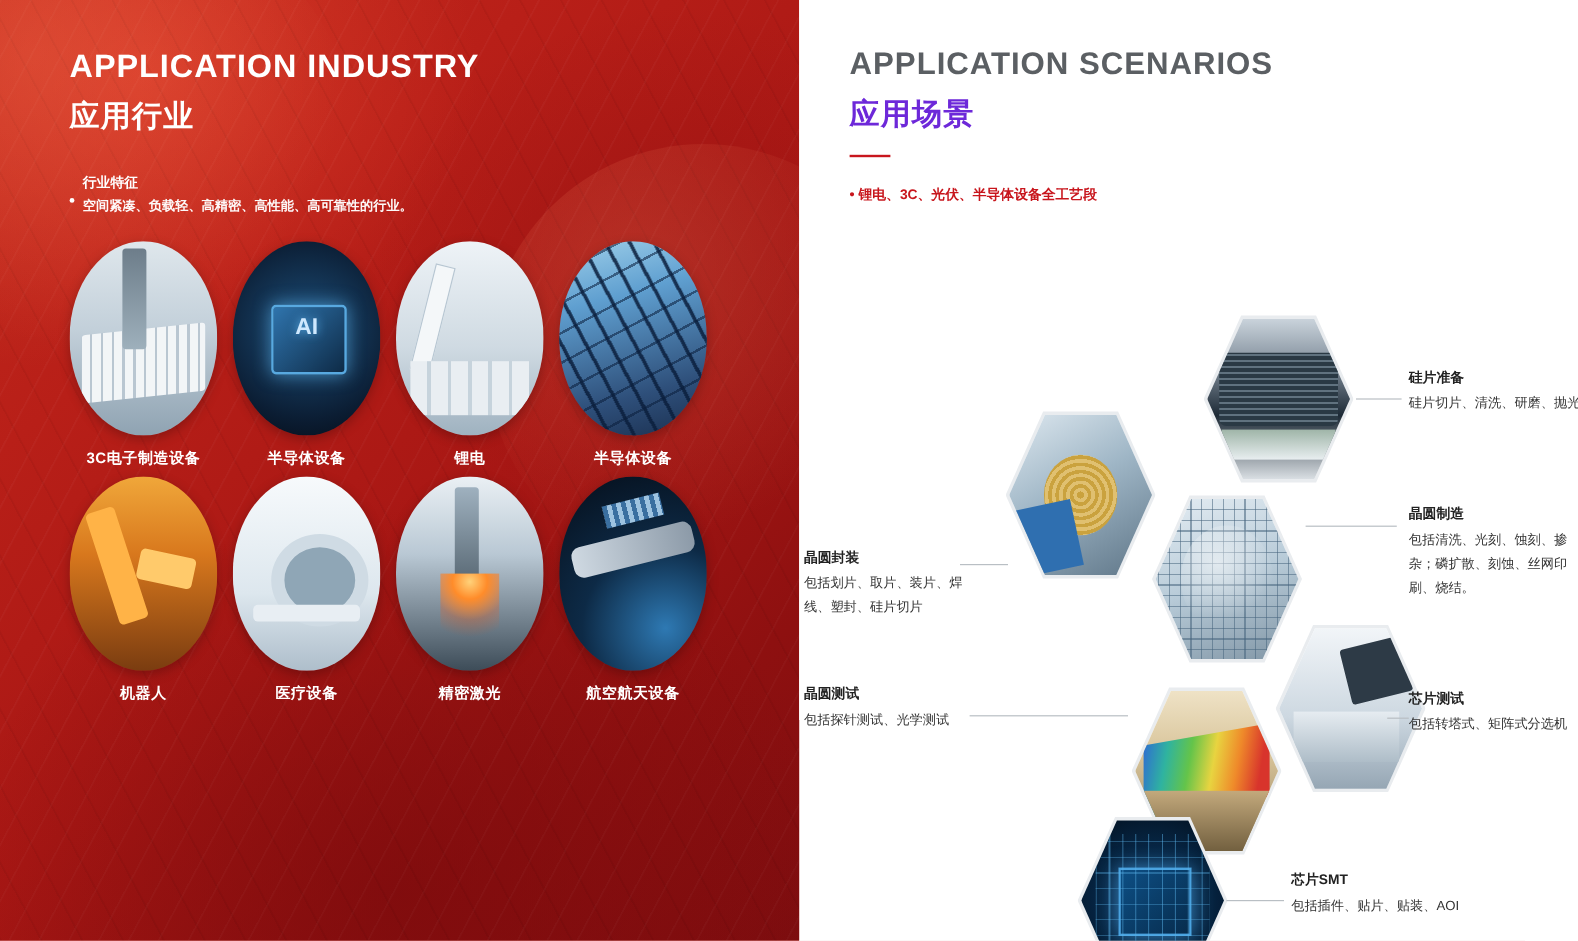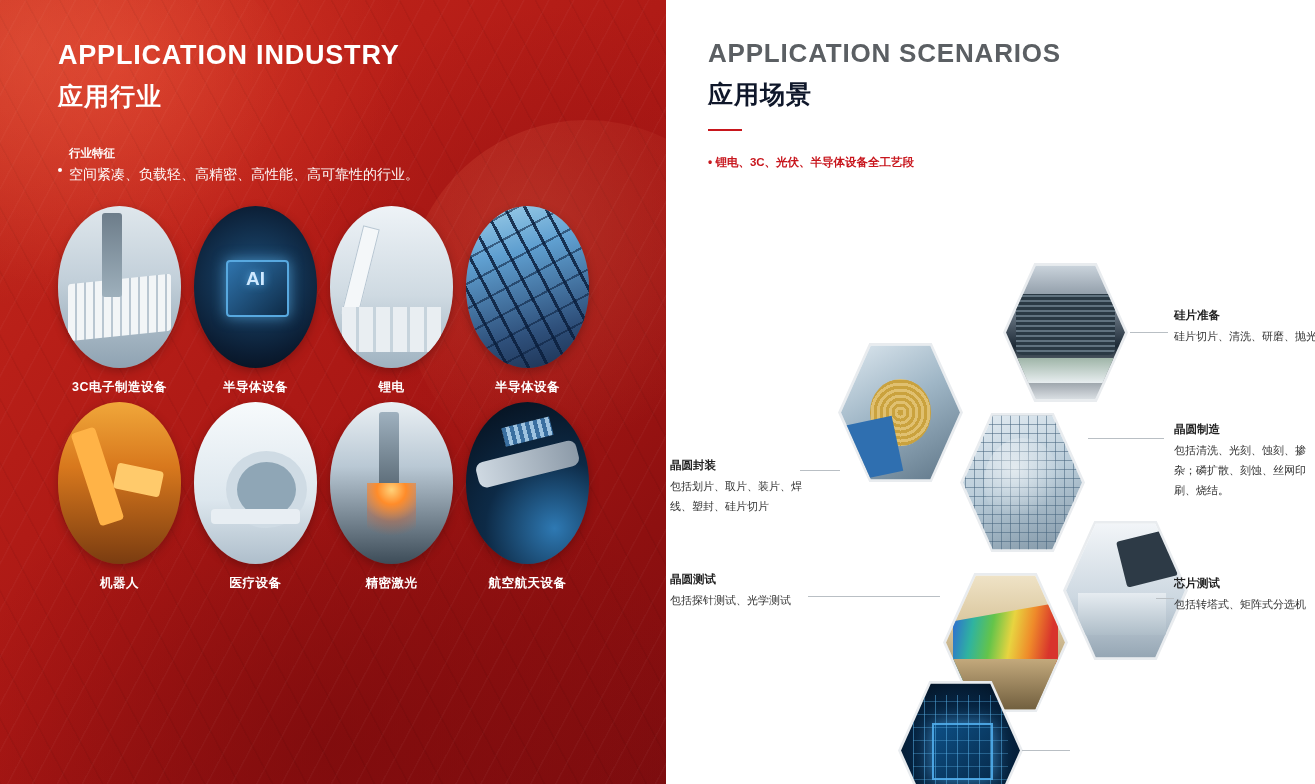--- a/index.html
+++ b/index.html
@@ -51,21 +51,21 @@
   }
 
   .bullets { margin-top: 32px; color: #ffffff; }
   .bullet-row { display: flex; align-items: center; margin-bottom: 18px; }
   .dot {
     width: 4px; height: 4px; border-radius: 50%;
     background: #ffffff; margin: 7px 7px 0 0; flex: none;
   }
   .b-title { font-size: 11.5px; font-weight: 700; line-height: 1.5; }
   .b-body {
-    font-size: 14px; line-height: 1.85; font-weight: 400;
+    font-size: 11px; line-height: 1.85; font-weight: 700;
     color: rgba(255,255,255,.97); max-width: 500px;
   }
 
   
   .ind-grid {
     position: relative;
     margin-top: 18px;
     display: grid;
     grid-template-columns: repeat(4, 123px);
     column-gap: 13px;
@@ -188,21 +188,21 @@
   .right {
     position: relative;
     width: 649px; height: 600px;
     background: #ffffff;
     padding: 38px 40px 0 42px;
   }
   .r-hd-en {
     font-size: 26px; font-weight: 700; color: #5b5f63; letter-spacing: .8px;
   }
   .r-hd-cn {
-    margin-top: 9px; font-size: 25px; font-weight: 700; color: #0f172a; letter-spacing: 1px;
+    margin-top: 9px; font-size: 25px; font-weight: 700; color: #6d28d9; letter-spacing: 1px;
   }
   .r-rule {
     margin-top: 18px; width: 34px; height: 2px; background: #c8161d;
   }
   .r-sub {
     margin-top: 24px; font-size: 11.5px; font-weight: 700; color: #c8161d;
   }
   .r-sub .sdot { font-size: 12px; }
 
   .diagram { position: relative; width: 609px; height: 600px; margin-top: 10px; }
@@ -446,17 +446,21 @@
         <div class="c-title">晶圆测试</div>
         <div class="c-body">包括探针测试、光学测试</div>
       </div>
 
       <div class="hex outline" style="left:190px; top:498px; width:125px; height:145px;">
         <div class="hex-in">
             <div class="hex-img hx-smt"></div>
           </div>
       </div>
       <div class="leader" style="left:314px; top:570px; width:48px;"></div>
+      <div class="callout right-side" style="left:368px; top:545px; width:180px;">
+        <div class="c-title">芯片SMT</div>
+        <div class="c-body">包括插件、贴片、贴装、AOI</div>
+      </div>
 
     </div>
   </section>
 
 </div>
 
 </body></html>

